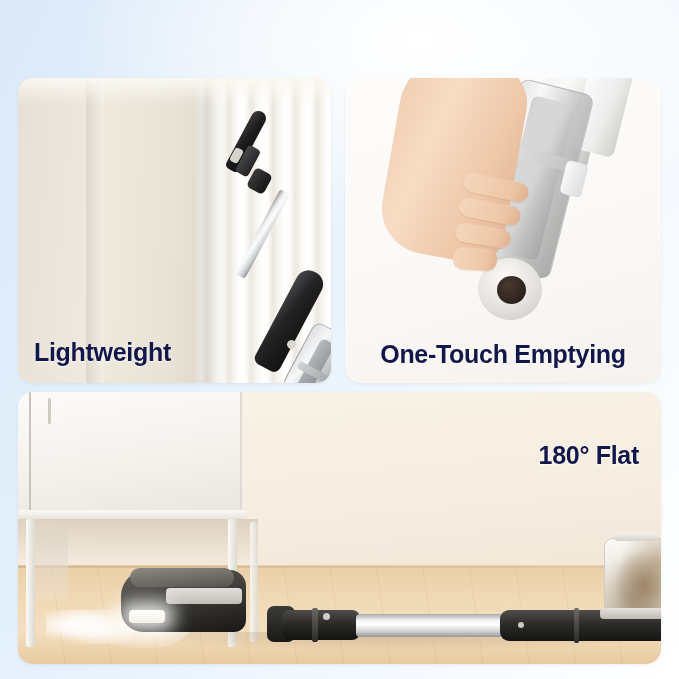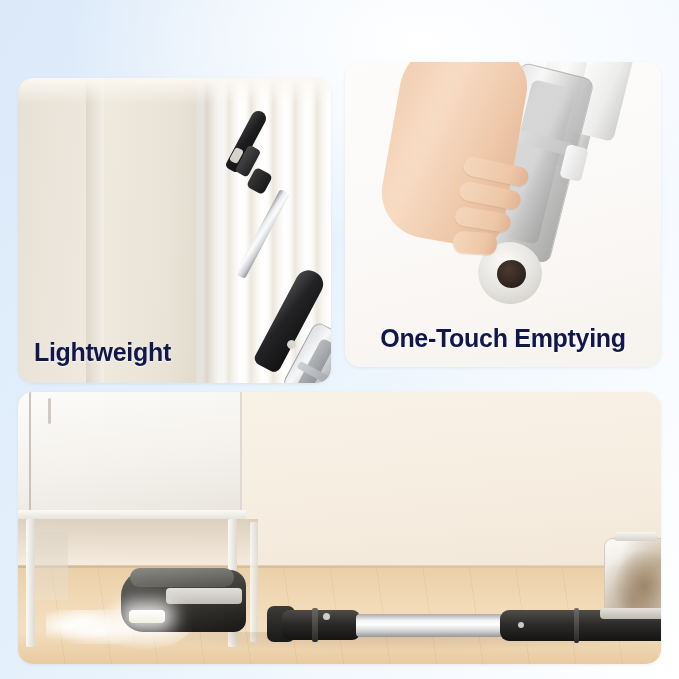--- a/index.html
+++ b/index.html
@@ -40,21 +40,21 @@
 
   
   .panel {
     position: absolute;
     border-radius: 15px;
     overflow: hidden;
     box-shadow: 0 1px 3px rgba(80,100,130,0.10);
   }
 
   #panel-lightweight { left: 18px;  top: 78px;  width: 313px; height: 305px; }
-  #panel-emptying    { left: 345px; top: 62px;  width: 316px; height: 305px; }
+  #panel-emptying    { left: 345px; top: 78px;  width: 316px; height: 305px; }
   #panel-flat        { left: 18px;  top: 392px; width: 643px; height: 272px; }
 
   .panel-caption {
     position: absolute;
     font-size: 25px;
     font-weight: bold;
     color: #12174a;
     letter-spacing: -0.3px;
     white-space: nowrap;
     z-index: 40;
@@ -478,15 +478,16 @@
     <div class="p3-wand"></div>
     <div class="p3-rear"></div>
     <div class="p3-rear-btn"></div>
     <div class="p3-rear-seam"></div>
     <div class="p3-cup">
       <div class="p3-cup-dirt"></div>
     </div>
     <div class="p3-cup-lid"></div>
     <div class="p3-cup-base"></div>
 
+    <div class="panel-caption panel-caption-shadow" id="caption-flat">180° Flat</div>
   </div>
 
 </div>
 
 </body></html>

